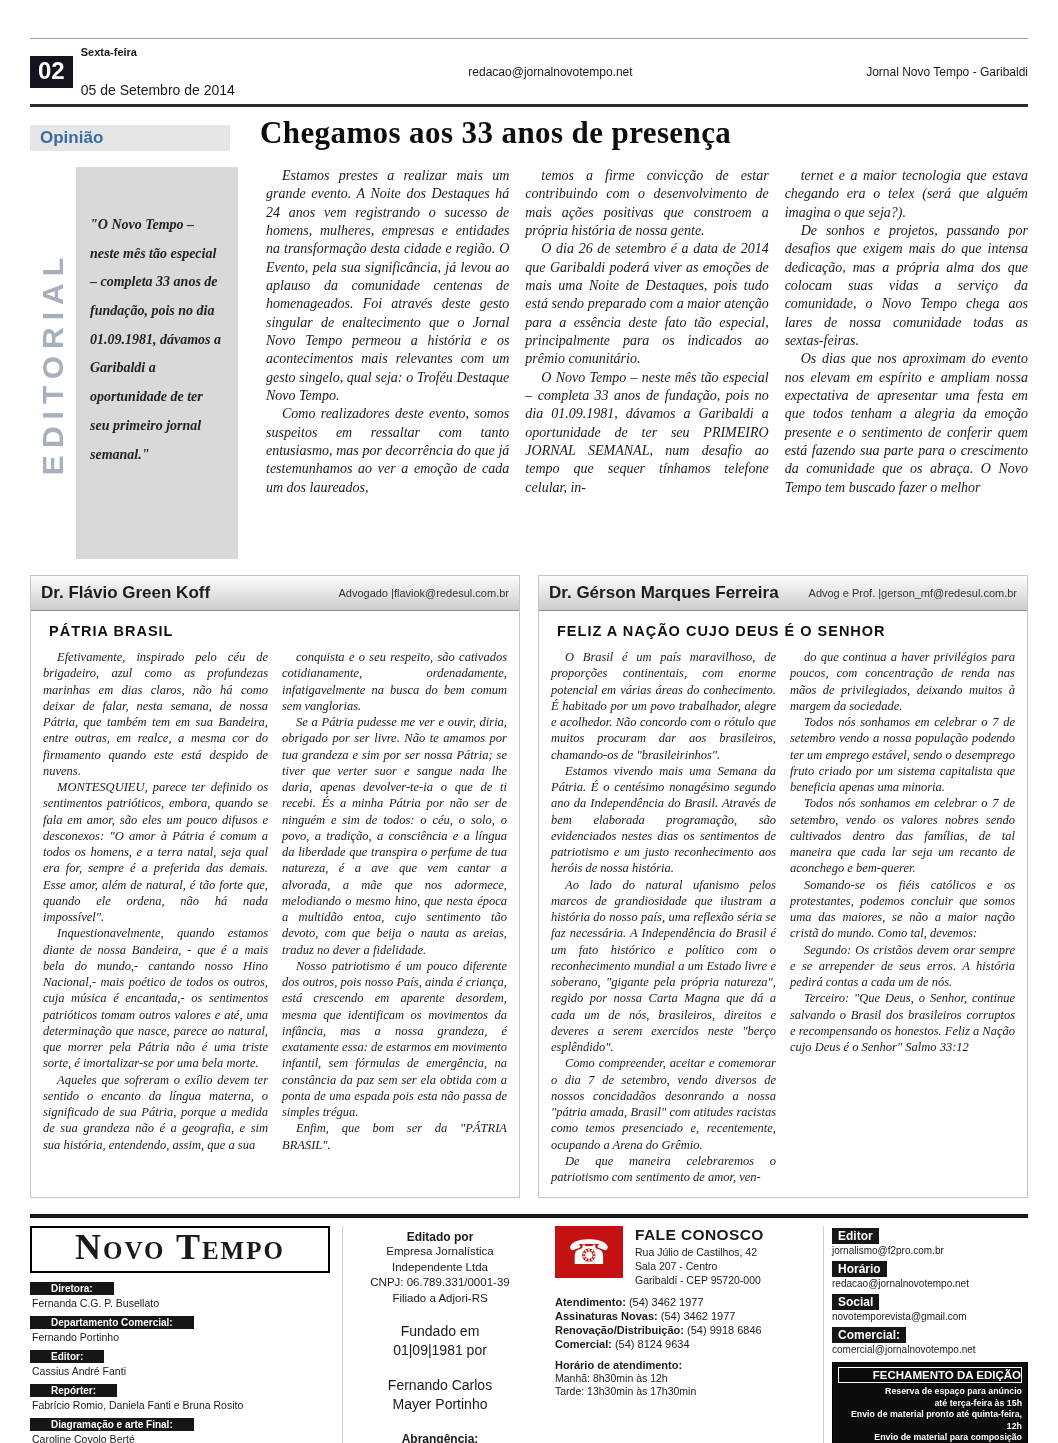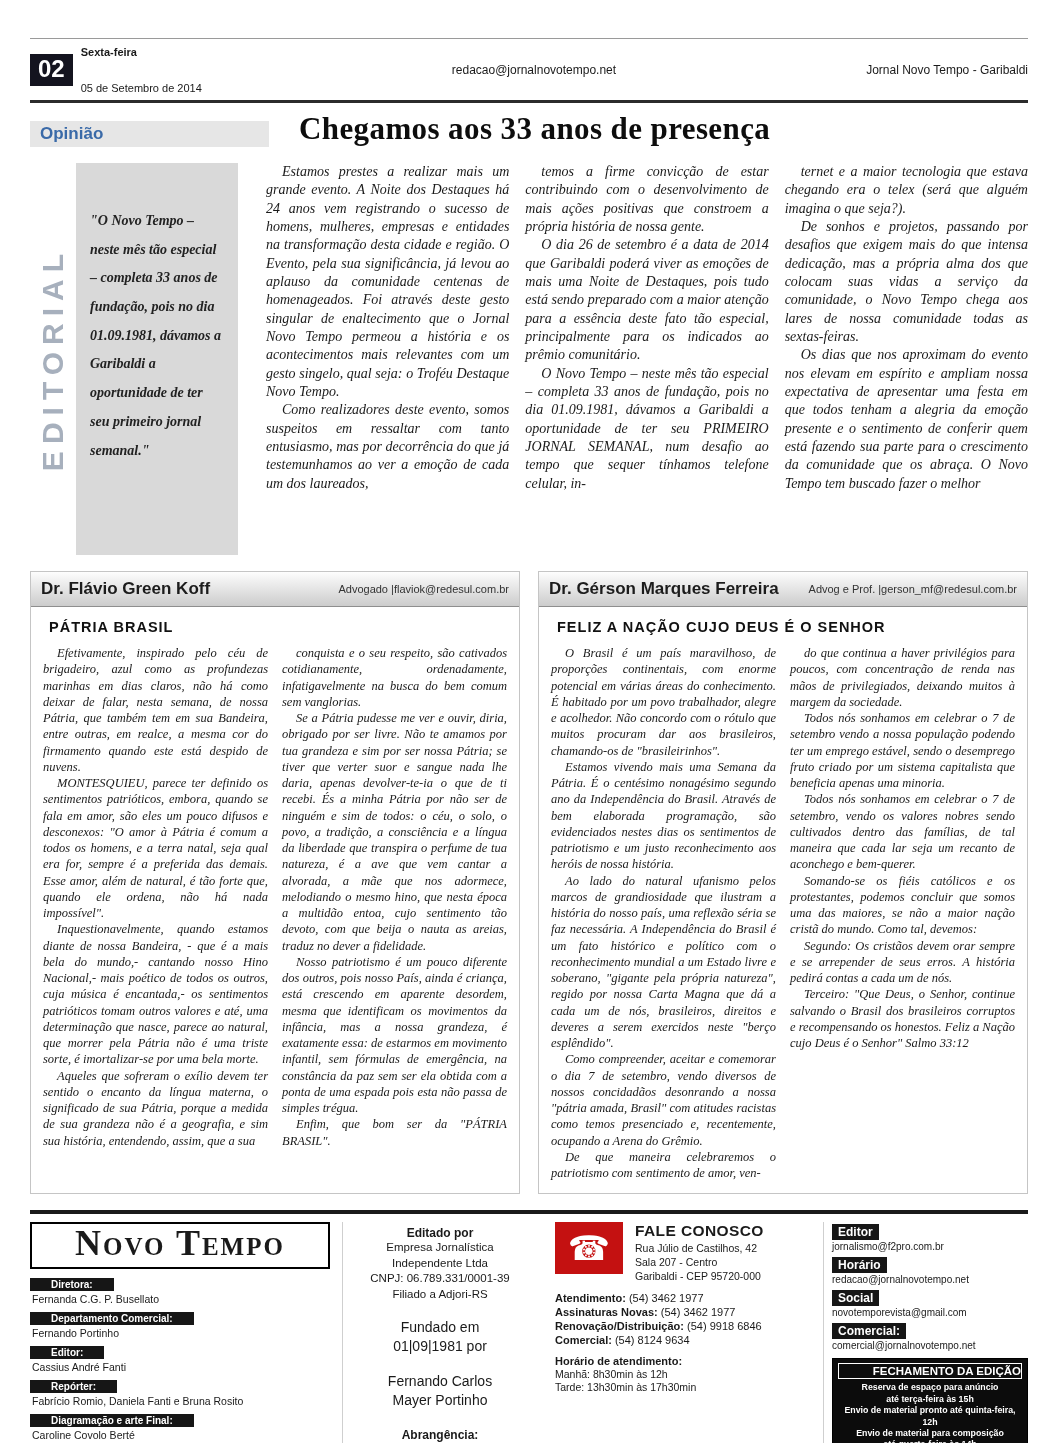--- a/index.html
+++ b/index.html
@@ -12,28 +12,28 @@
   
   .top-rule { border-top:1px solid #9a9a9a; margin-bottom:4px; }
   .masthead {
     display:flex; align-items:center; justify-content:space-between;
     padding:3px 0 6px; border-bottom:3px solid #2b2b2b;
     font-family:"Liberation Sans", sans-serif;
   }
   .mast-left { display:flex; align-items:center; gap:8px; }
   .pagenum { background:#14141f; color:#fff; font-weight:bold; font-size:24px; padding:1px 8px 3px; }
   .weekday { font-weight:bold; font-size:11px; }
-  .date { font-size:11px;margin-top:24px; }
+  .date { font-size:14px;margin-top:24px; }
   .hdr-email { font-size:12px; }
   .hdr-paper { font-size:12px; }
   
   .title-row { display:flex; align-items:flex-end; gap:30px; margin-top:8px; }
   .opiniao {
     background:#e6e6e6; color:#3a6aa8; font-family:"Liberation Sans",sans-serif;
-    font-weight:bold; font-size:17px; padding:3px 10px; width:239px;
+    font-weight:bold; font-size:17px; padding:3px 10px; width:200px;
   }
   .headline { flex:1; font-size:31px; font-weight:bold; letter-spacing:0.4px; color:#0d0d0d; font-family:"Liberation Serif",serif; }
   
   .editorial-row { display:flex; margin-top:16px; min-height:392px; }
   .vertical-label { width:46px; display:flex; align-items:center; justify-content:center; }
   .vertical-label span {
     writing-mode:vertical-rl; transform:rotate(180deg);
     font-family:"Liberation Sans",sans-serif; font-weight:bold;
     font-size:30px; letter-spacing:7px; color:#a7b0bd;
   }
@@ -97,21 +97,21 @@
   .phone-line { font-size:11px; margin:2px 0; }
   .pl-label { font-weight:bold; }
   .hours-label { font-weight:bold; font-size:11px; margin-top:9px; }
   .hours p { margin:1px 0 0; font-size:10.5px; }
   .f-col-d { width:205px; border-left:1px solid #cfcfcf; padding-left:8px; display:flex; flex-direction:column; }
   .email-entry { margin-bottom:2px; }
   .email-label { display:inline-block; background:#161616; color:#fff; font-weight:bold; font-size:12px; padding:1px 6px; }
   .email-value { font-size:10px; padding:1px 0 1px 0; }
   .closing-box { margin-top:4px; background:#0c0c0c; color:#fff; padding:4px 5px 6px; border:1px solid #000; }
   .closing-title { text-align:right; font-weight:bold; font-size:11.5px; border:1px solid #fff; padding:1px 0; margin-bottom:3px; }
-  .closing-lines p { margin:0; text-align:center; font-size:8.8px; font-weight:bold; line-height:1.3; }
+  .closing-lines p { margin:0; text-align:right; font-size:8.8px; font-weight:bold; line-height:1.3; }
 </style>
 </head>
 <body>
 
 <div class="page">
 
   <div class="top-rule"></div>
 
   <header class="masthead">
     <div class="mast-left">

